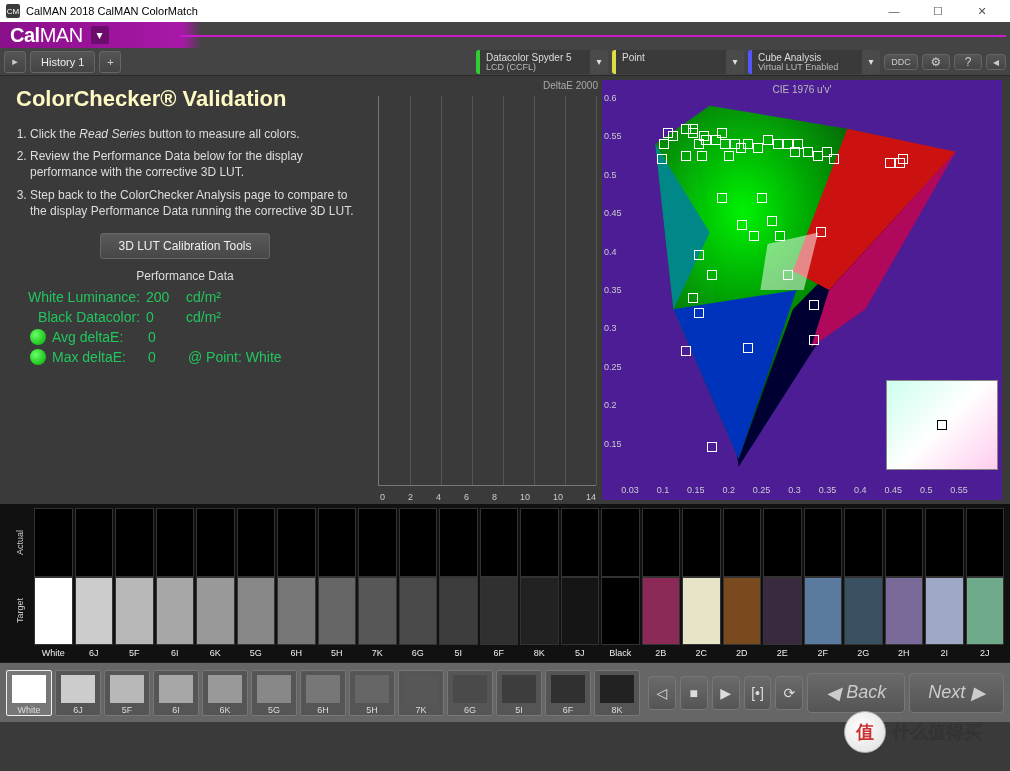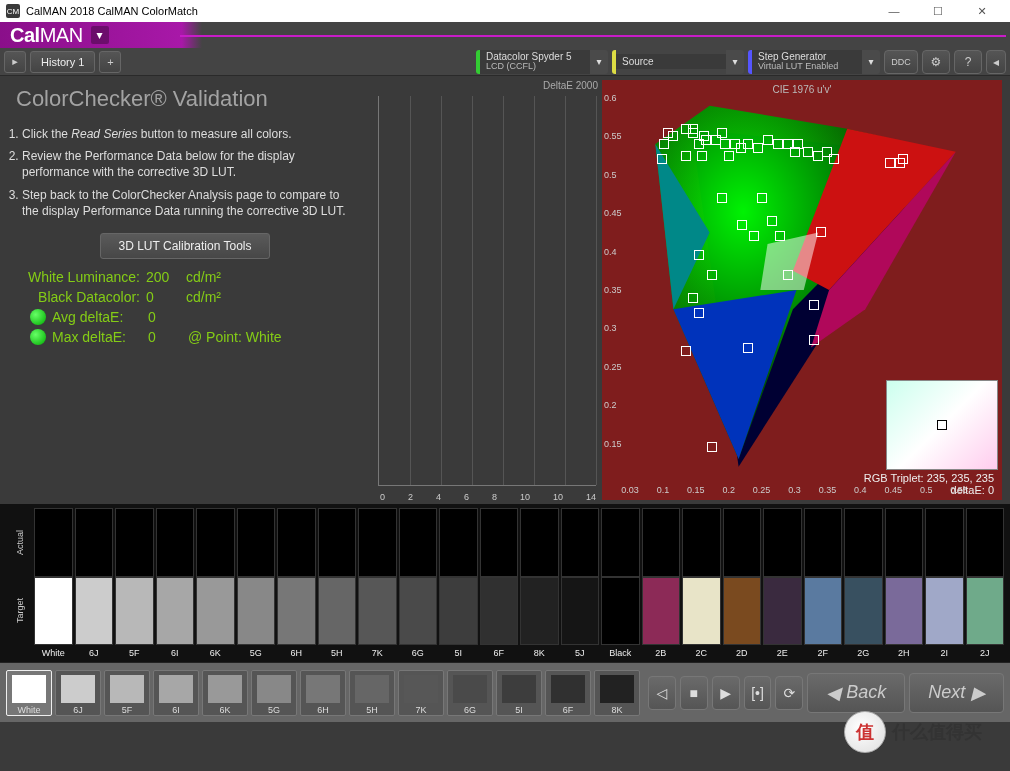--- a/index.html
+++ b/index.html
@@ -10,48 +10,48 @@
 .titlebar .winbtns div{width:44px;height:22px;display:flex;align-items:center;justify-content:center;font-size:11px;color:#555}
 .brandbar{height:26px;background:linear-gradient(90deg,#8a0f8a 0%,#a818a8 18%,#444 20%,#444 100%);display:flex;align-items:center;position:relative}
 .brandbar .logo{color:#fff;font-size:20px;font-weight:600;letter-spacing:-0.5px;padding:0 4px 0 10px}
 .brandbar .logo .man{font-weight:300}
 .brandbar .drop{width:18px;height:18px;background:rgba(0,0,0,.3);display:flex;align-items:center;justify-content:center;color:#fff;margin-left:4px;border-radius:2px}
 .brandbar-line{position:absolute;top:13px;left:180px;right:4px;height:2px;background:#c81cc8}
 .topcontrols{height:28px;background:#444;border-bottom:1px solid #2a2a2a;display:flex;align-items:center;padding:2px 4px;gap:4px}
 .small-sq-btn{width:22px;height:22px;background:linear-gradient(#555,#444);border:1px solid #666;border-radius:3px;display:flex;align-items:center;justify-content:center;font-size:11px;color:#ccc}
 .tab-btn{height:22px;background:linear-gradient(#555,#444);border:1px solid #666;border-radius:3px;padding:0 10px;display:flex;align-items:center;color:#eee;font-size:11px}
 .flex-spacer{flex:1}
-.src-pill{height:24px;display:flex;align-items:center;border-radius:3px;overflow:hidden;font-size:10px}
+.src-pill{height:24px;display:flex;border-radius:3px;overflow:hidden;font-size:10px}
 .src-pill .bar{width:4px;height:100%}
 .src-pill .body{background:#3a3a3a;padding:2px 6px;line-height:1.1;min-width:110px}
 .src-pill .body .sub{font-size:9px;color:#bbb}
 .src-pill .arrow{background:#4a4a4a;width:18px;height:100%;display:flex;align-items:center;justify-content:center}
-.icon-btn{width:28px;height:24px;background:linear-gradient(#555,#444);border:1px solid #666;border-radius:4px;display:flex;align-items:center;justify-content:center;color:#ccc}
+.icon-btn{width:28px;height:16px;background:linear-gradient(#555,#444);border:1px solid #666;border-radius:4px;display:flex;align-items:center;justify-content:center;color:#ccc}
 .main{display:flex;height:428px;background:#3a3a3a}
 .leftpanel{width:370px;padding:10px 16px}
-.leftpanel h1{font-size:22px;font-weight:400;color:#a3a3a3;margin-bottom:14px}
+.leftpanel h1{font-size:22px;font-weight:700;color:#fef9c3;margin-bottom:14px}
 .leftpanel p{font-size:12px;color:#ddd;line-height:1.35;margin-bottom:10px}
-.leftpanel ol{margin-left:6px;font-size:12px;color:#ddd}
+.leftpanel ol{margin-left:14px;font-size:12px;color:#ddd}
 .leftpanel ol li{margin-bottom:6px;line-height:1.35}
 .leftpanel em{font-style:italic}
 .tool-btn{display:block;margin:14px auto 10px;padding:5px 18px;background:linear-gradient(#5a5a5a,#474747);border:1px solid #666;border-radius:3px;color:#eee;font-size:12px}
 .perf-title{text-align:center;font-size:12px;margin-bottom:6px}
-.perf-row{display:flex;align-items:center;font-size:14px;color:#84cc16;margin-bottom:4px}
+.perf-row{display:flex;align-items:center;font-size:14px;color:#22c55e;margin-bottom:4px}
 .perf-row .lab{width:130px;text-align:right;padding-right:6px}
 .perf-row .val{width:40px}
 .perf-row .unit{width:90px}
 .led{width:16px;height:16px;border-radius:50%;background:radial-gradient(circle at 35% 35%,#6f6,#0a0);margin:0 6px 0 14px;flex-shrink:0}
 .midpanel{width:230px;padding:4px 2px;position:relative}
 .chart-title{text-align:right;font-size:10px;color:#aaa}
 .bar-chart{position:absolute;top:20px;left:8px;right:4px;bottom:18px}
 .bar-chart .grid{position:absolute;inset:0;border-left:1px solid #777;border-bottom:1px solid #777}
 .bar-chart .vg{position:absolute;top:0;bottom:0;width:1px;background:#555}
 .xticks{position:absolute;bottom:2px;left:10px;right:4px;display:flex;justify-content:space-between;font-size:9px;color:#ccc}
 .rightpanel{flex:1;padding:4px 8px 4px 2px;position:relative}
-.cie-chart{position:relative;width:100%;height:100%;background:#7f1d1d}
+.cie-chart{position:relative;width:100%;height:100%;background:#4c1d95}
 .cie-title{position:absolute;top:4px;left:0;right:0;text-align:center;font-size:10px;color:#bbb;z-index:5}
 .cie-plot{position:absolute;top:18px;left:28px;right:10px;bottom:18px}
 .cie-inset{position:absolute;right:4px;bottom:30px;width:112px;height:90px;background:linear-gradient(135deg,#cfe,#fff,#fce);border:1px solid #888;z-index:6}
 .cie-inset .ptbox{position:absolute;left:50%;top:50%;width:10px;height:10px;border:1px solid #000;transform:translate(-50%,-50%)}
 .cie-readout{position:absolute;right:8px;bottom:4px;text-align:right;font-size:11px;color:#eee;z-index:7}
 .ytick,.xtick{position:absolute;font-size:9px;color:#ccc}
 .cie-marker{position:absolute;width:10px;height:10px;border:1px solid #fff;transform:translate(-50%,-50%)}
 .swatch-rows{height:158px;background:#111;padding:4px 6px;display:flex}
 .row-labels{width:28px;display:flex;flex-direction:column;font-size:9px;color:#ccc}
 .row-labels div{flex:1;display:flex;align-items:center;justify-content:center;writing-mode:vertical-rl;transform:rotate(180deg)}
@@ -98,29 +98,29 @@
     <div class="bar" style="background:#3c3"></div>
     <div class="body">
         <div>Datacolor Spyder 5</div>
         <div class="sub">LCD (CCFL)</div>
       </div>
     <div class="arrow">▾</div>
   </div>
   <div class="src-pill">
     <div class="bar" style="background:#dd4"></div>
     <div class="body">
-        <div>Source</div>
+        <div>Point</div>
         <div class="sub"></div>
       </div>
     <div class="arrow">▾</div>
   </div>
   <div class="src-pill">
     <div class="bar" style="background:#55f"></div>
     <div class="body">
-        <div>Step Generator</div>
+        <div>Cube Analysis</div>
         <div class="sub">Virtual LUT Enabled</div>
       </div>
     <div class="arrow">▾</div>
   </div>
   <div class="icon-btn" style="width:34px;font-size:9px">DDC</div>
   <div class="icon-btn">
       <span>⚙</span>
     </div>
   <div class="icon-btn">
       <span>?</span>
@@ -130,20 +130,21 @@
 
 <div class="main">
   <div class="leftpanel">
     <h1>ColorChecker® Validation</h1>
     <ol>
       <li><span>Click the </span><em>Read Series</em><span> button to measure all colors.</span></li>
       <li>Review the Performance Data below for the display performance with the corrective 3D LUT.</li>
       <li>Step back to the ColorChecker Analysis page to compare to the display Performance Data running the corrective 3D LUT.</li>
     </ol>
     <button class="tool-btn">3D LUT Calibration Tools</button>
+    <div class="perf-title">Performance Data</div>
     <div class="perf-row">
         <span class="lab">White Luminance:</span>
         <span class="val">200</span>
         <span class="unit">cd/m²</span>
       </div>
     <div class="perf-row">
         <span class="lab">Black Datacolor:</span>
         <span class="val">0</span>
         <span class="unit">cd/m²</span>
       </div>
@@ -277,24 +278,20 @@
           <div class="xtick" style="left: 45.4545%; transform: translateX(-50%);">0.3</div>
           <div class="xtick" style="left: 54.5455%; transform: translateX(-50%);">0.35</div>
           <div class="xtick" style="left: 63.6364%; transform: translateX(-50%);">0.4</div>
           <div class="xtick" style="left: 72.7273%; transform: translateX(-50%);">0.45</div>
           <div class="xtick" style="left: 81.8182%; transform: translateX(-50%);">0.5</div>
           <div class="xtick" style="left: 90.9091%; transform: translateX(-50%);">0.55</div>
         </div>
       <div class="cie-inset">
           <div class="ptbox"></div>
         </div>
-      <div class="cie-readout">
-        <div>RGB Triplet: 235, 235, 235</div>
-        <div>deltaE: 0</div>
-      </div>
     </div>
   </div>
 </div>
 
 <div class="swatch-rows">
   <div class="row-labels">
     <div>Actual</div>
     <div>Target</div>
     <div style="flex:0 0 14px"></div>
   </div>

